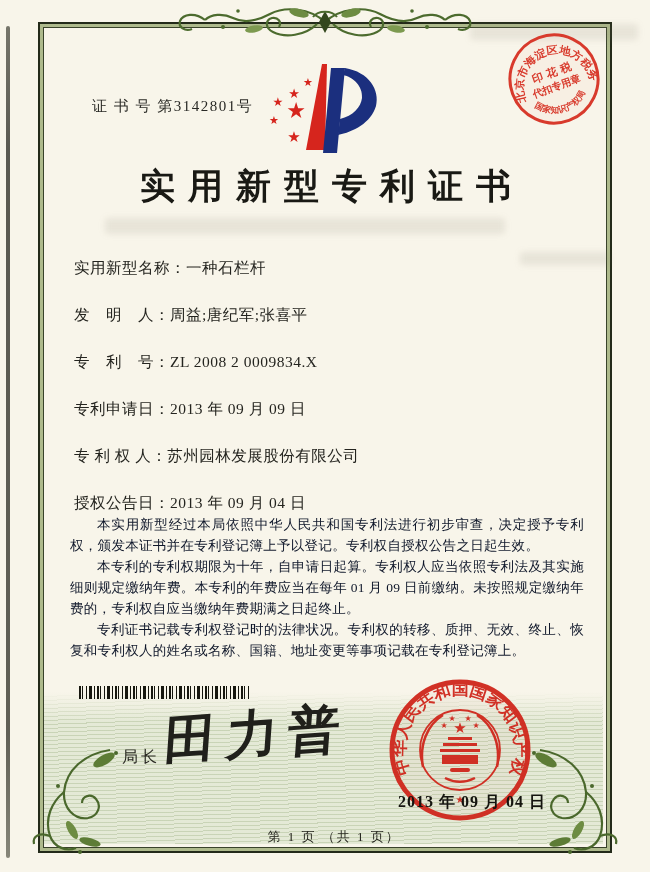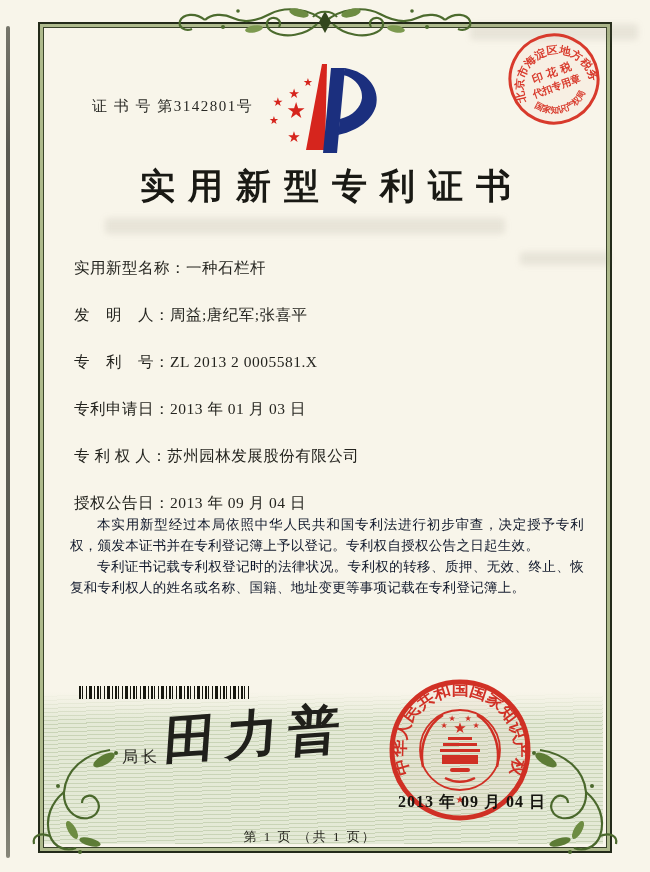--- a/index.html
+++ b/index.html
@@ -22,21 +22,21 @@
   .fieldrow .lbl{letter-spacing:.5px;}
   .fieldrow .val{letter-spacing:.5px;}
   .bodytext{left:70px;top:514px;width:514px;font-size:13.5px;line-height:21px;color:#0f172a;text-align:justify;}
   .bodytext p{margin:0;text-indent:2em;letter-spacing:.3px;}
   .barcode{left:79px;top:686px;width:172px;height:13px;
     background:repeating-linear-gradient(90deg,#17170f 0 2px,rgba(0,0,0,0) 2px 3px,#17170f 3px 4px,rgba(0,0,0,0) 4px 7px,#17170f 7px 8px,rgba(0,0,0,0) 8px 10px,#17170f 10px 13px,rgba(0,0,0,0) 13px 15px,#17170f 15px 16px,rgba(0,0,0,0) 16px 18px);}
   .sig-post{left:122px;top:747px;font-size:16px;letter-spacing:3px;color:#26261f;text-align:center;}
   .sig-name{left:164px;top:700px;font-size:52px;font-weight:bold;color:#20201b;
             transform:rotate(-4deg) skewX(-8deg);letter-spacing:10px;}
   .seal-date{left:398px;top:792px;font-size:16px;font-weight:bold;color:#14140f;letter-spacing:1px;z-index:9;}
-  .footer{left:0;top:828px;width:620px;text-align:center;font-size:13px;letter-spacing:2px;color:#26261f;}
+  .footer{left:0;top:828px;width:620px;text-align:center;font-size:13px;letter-spacing:2px;color:#26261f;padding-left:24px;}
   .bleed{background:rgba(122,118,100,.13);filter:blur(3px);border-radius:4px;}
   svg text{font-family:"DejaVu Sans","Liberation Sans",sans-serif;}
 </style>
 </head>
 <body>
 
 <div class="page">
 
   <div class="abs spine"></div>
 
@@ -119,34 +119,35 @@
 
   <div class="abs title">实用新型专利证书</div>
 
   <div class="abs fieldrow" style="top:258px;">
     <span class="lbl">实用新型名称：</span><span class="val">一种石栏杆</span>
   </div>
   <div class="abs fieldrow" style="top:305px;">
     <span class="lbl">发　明　人：</span><span class="val">周益;唐纪军;张喜平</span>
   </div>
   <div class="abs fieldrow" style="top:352px;">
-    <span class="lbl">专　利　号：</span><span class="val">ZL 2013 2 0005581.X</span>
+    <span class="lbl">专　利　号：</span><span class="val">ZL 2008 2 0009834.X</span>
   </div>
   <div class="abs fieldrow" style="top:399px;">
-    <span class="lbl">专利申请日：</span><span class="val">2013 年 01 月 03 日</span>
+    <span class="lbl">专利申请日：</span><span class="val">2013 年 09 月 09 日</span>
   </div>
   <div class="abs fieldrow" style="top:446px;">
     <span class="lbl">专 利 权 人：</span><span class="val">苏州园林发展股份有限公司</span>
   </div>
   <div class="abs fieldrow" style="top:493px;">
     <span class="lbl">授权公告日：</span><span class="val">2013 年 09 月 04 日</span>
   </div>
 
   <div class="abs bodytext">
     <p>本实用新型经过本局依照中华人民共和国专利法进行初步审查，决定授予专利权，颁发本证书并在专利登记簿上予以登记。专利权自授权公告之日起生效。</p>
+    <p>本专利的专利权期限为十年，自申请日起算。专利权人应当依照专利法及其实施细则规定缴纳年费。本专利的年费应当在每年 01 月 09 日前缴纳。未按照规定缴纳年费的，专利权自应当缴纳年费期满之日起终止。</p>
     <p>专利证书记载专利权登记时的法律状况。专利权的转移、质押、无效、终止、恢复和专利权人的姓名或名称、国籍、地址变更等事项记载在专利登记簿上。</p>
   </div>
 
   <div class="abs barcode"></div>
 
   <div class="abs sig-post">局长</div>
   <div class="abs sig-name">田力普</div>
 
   <svg class="abs" style="left:385px;top:675px;" width="150" height="150" viewBox="0 0 150 150">
     <g opacity="0.93">

